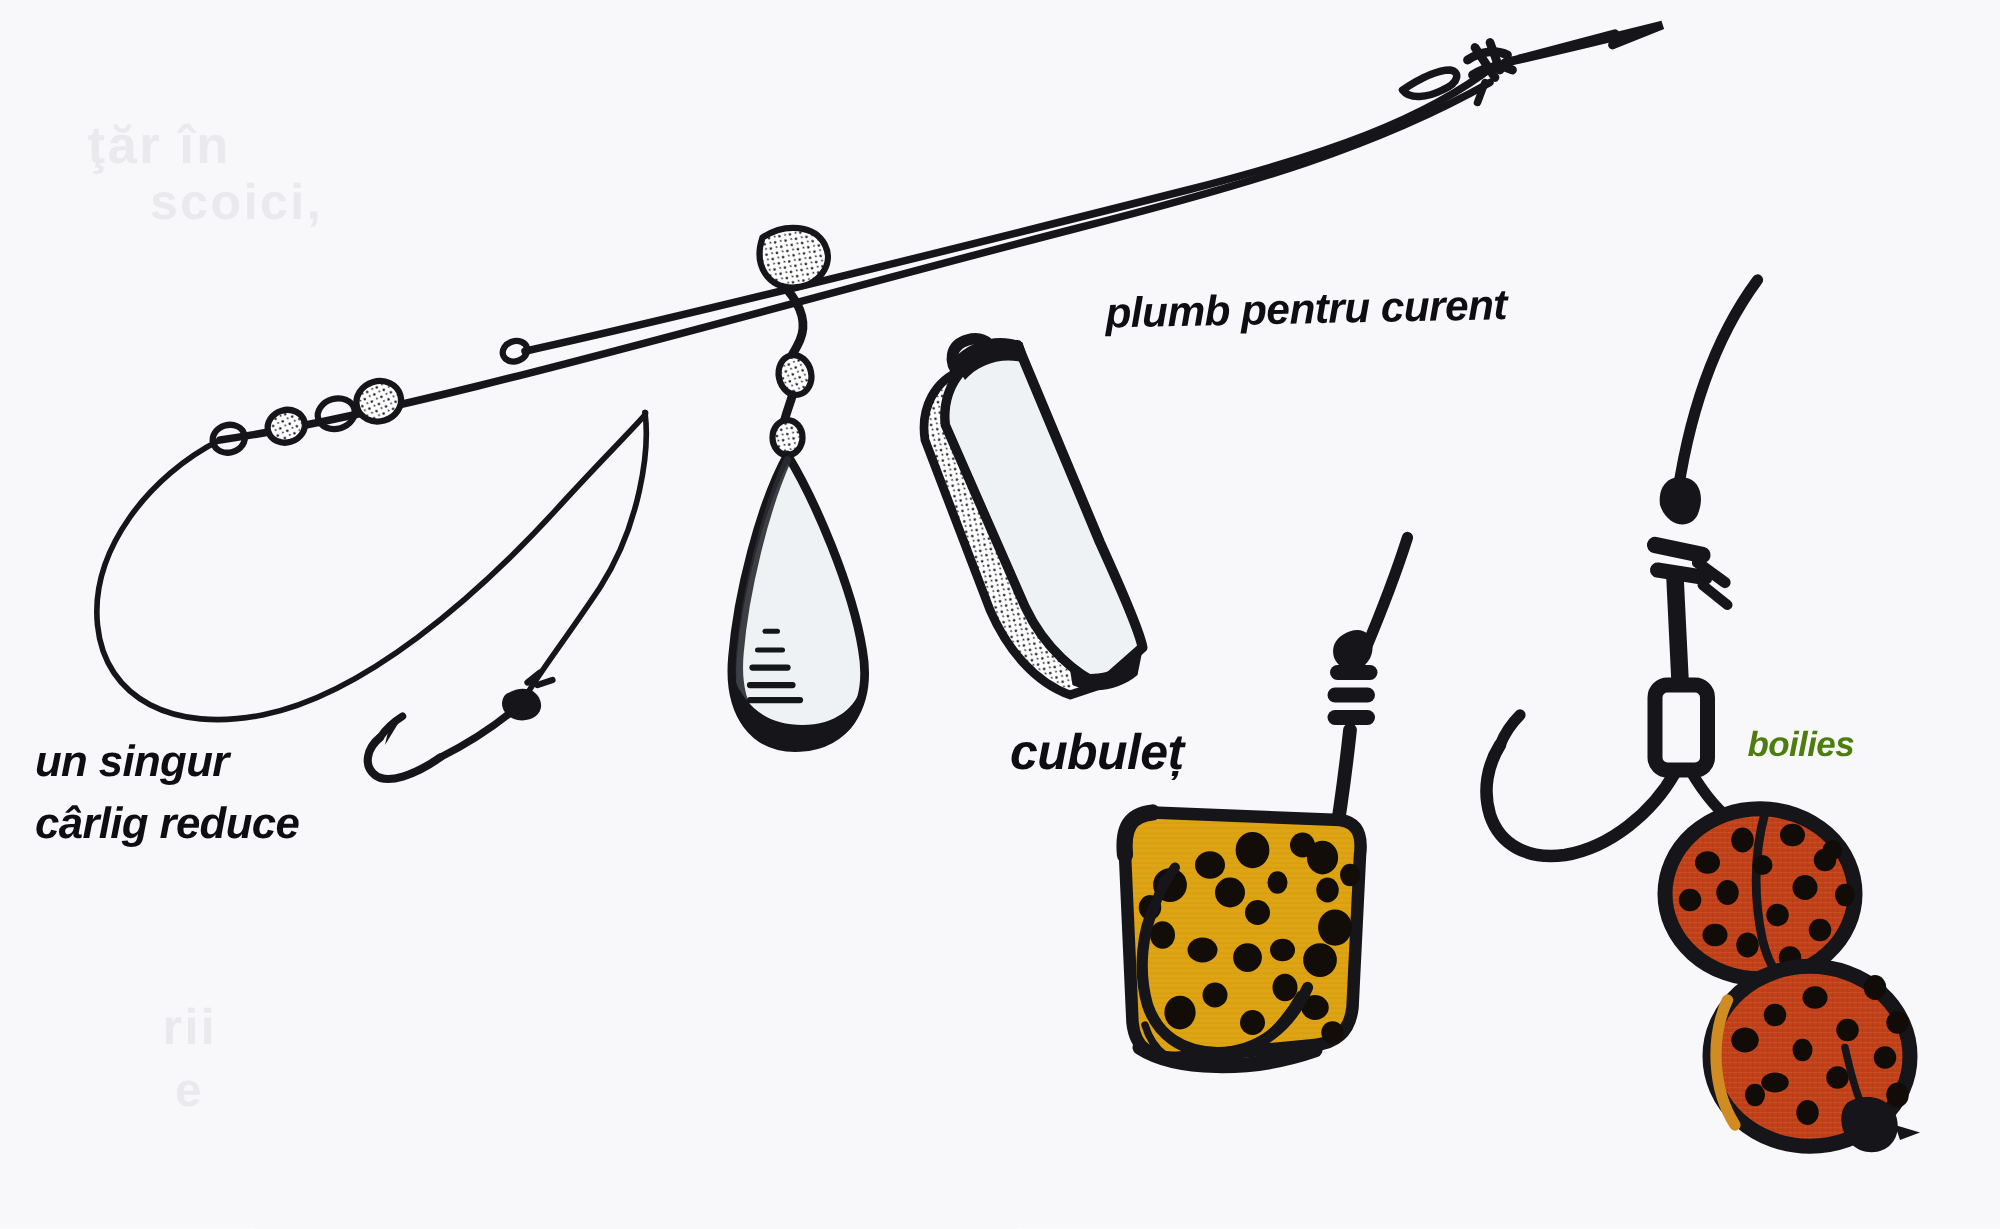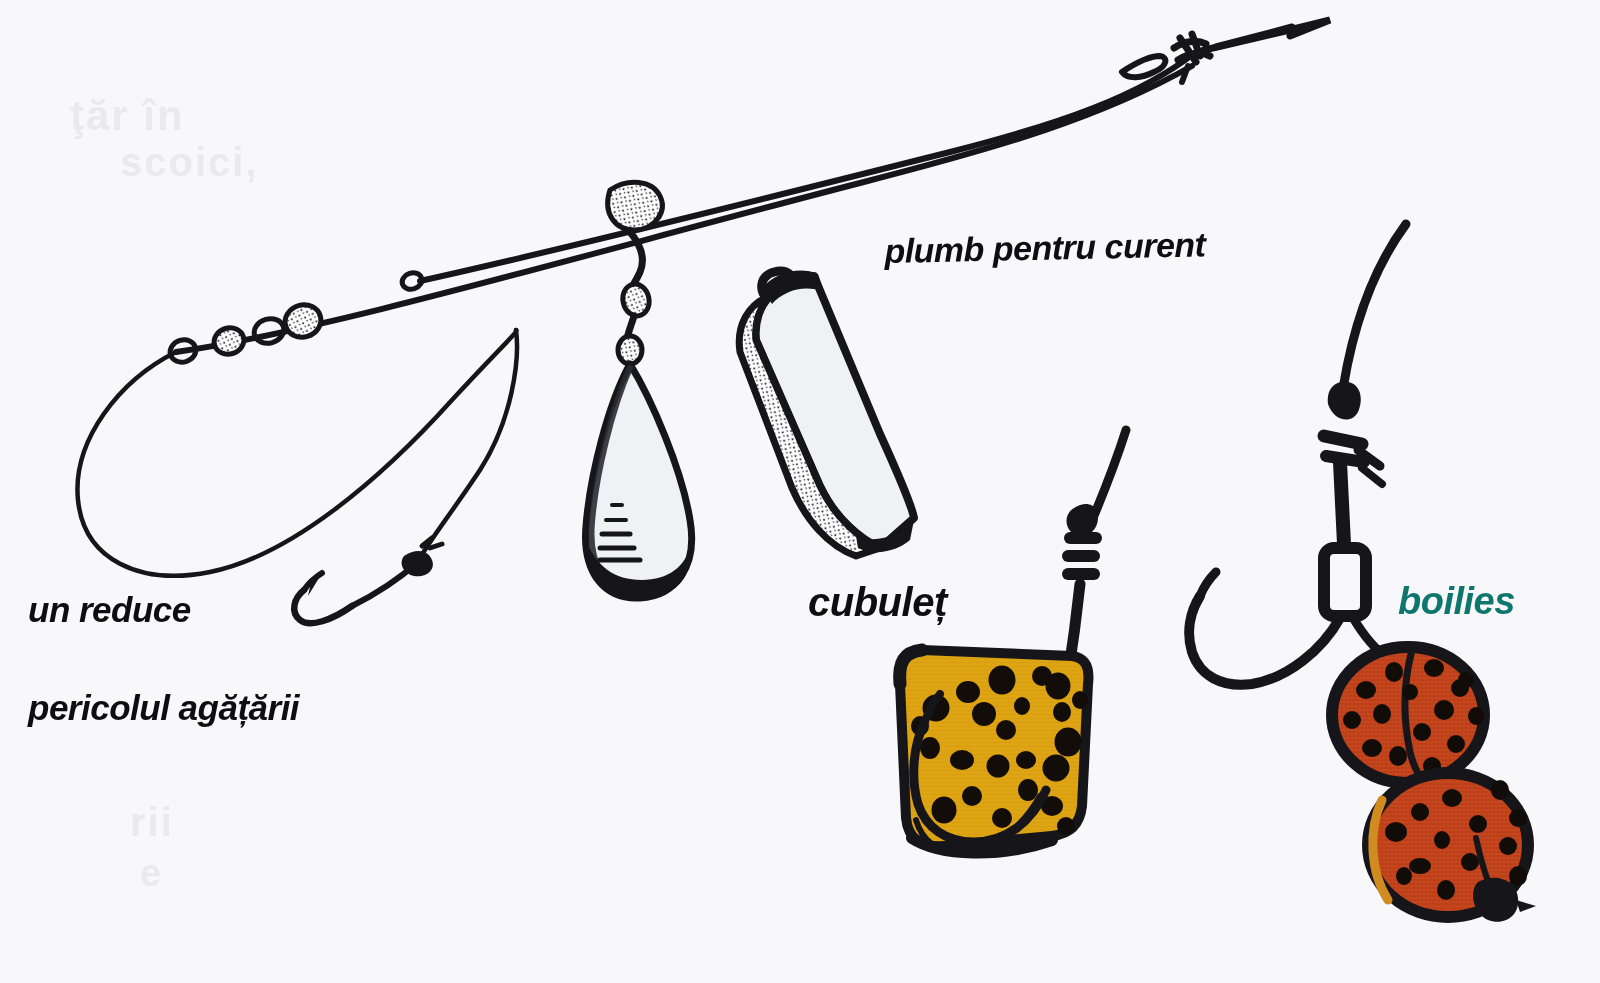--- a/index.html
+++ b/index.html
@@ -299,22 +299,21 @@
       </g>
 
       <path d="M 1478,882 C 1496,872 1516,880 1518,898 C 1520,916 1504,926 1488,920
                C 1474,914 1468,892 1478,882 Z" fill="#15151a"></path>
       <path d="M 1516,900 L 1536,906 L 1520,912 Z" fill="#15151a"></path>
       <path d="M 1476,838 C 1480,856 1484,872 1490,886" fill="none" stroke="#15151a" stroke-width="6" stroke-linecap="round"></path>
     </g>
   </svg>
 
   <div class="caption label-left">
-    <span>un reduce</span><br>
-    <br>
-    <span>pericolul agățării</span>
+    <span>un singur</span><br>
+    <span>cârlig reduce</span><br>
   </div>
 
   <div class="caption label-lead">plumb pentru curent</div>
   <div class="caption label-cube">cubuleț</div>
-  <div class="caption label-boilies" style="position:absolute;left:1398px;top:580px;font-size:38px;font-weight:bold;font-style:italic;color:#0f766e;">boilies</div>
+  <div class="caption label-boilies" style="position:absolute;left:1398px;top:580px;font-size:28px;font-weight:bold;font-style:italic;color:#4d7c0f;">boilies</div>
 
 </div>
 
 </body></html>

